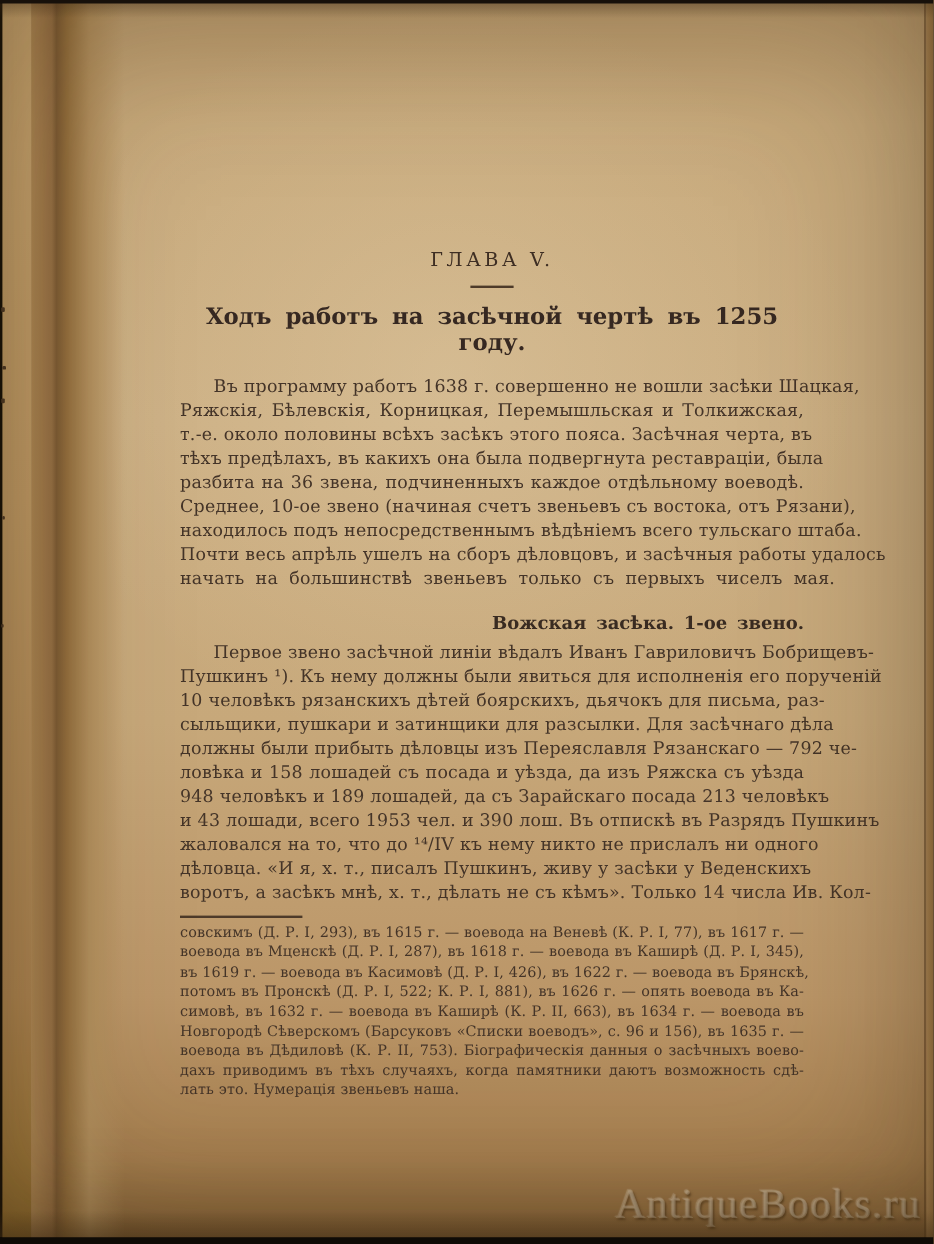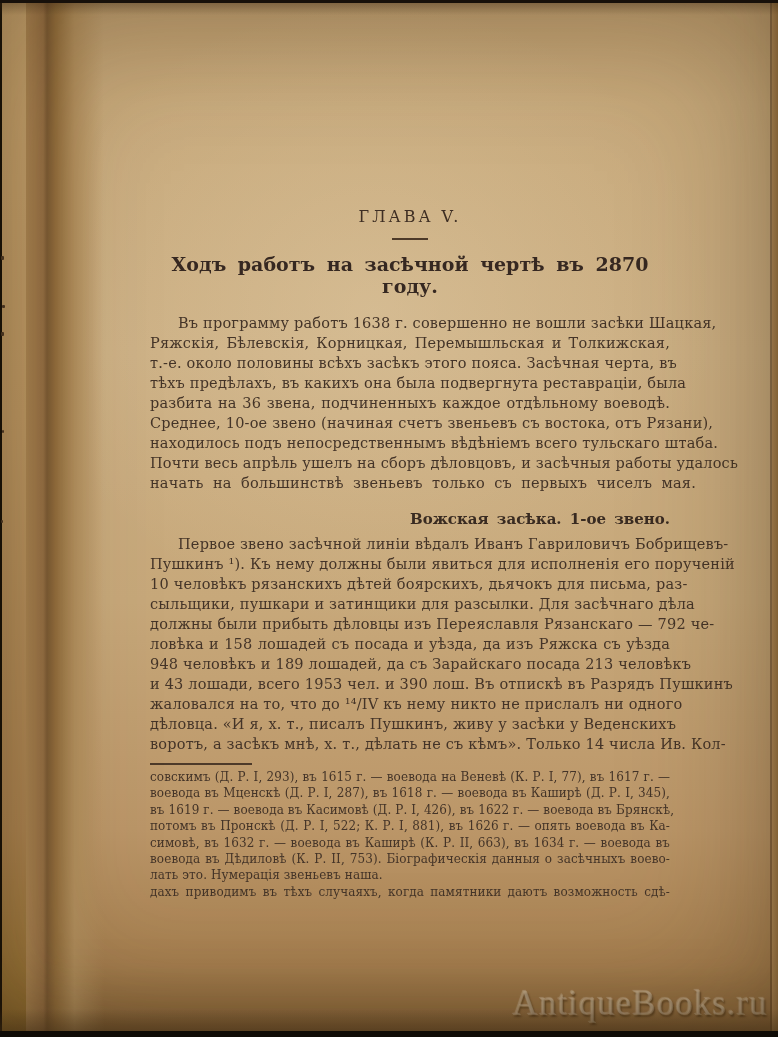--- a/index.html
+++ b/index.html
@@ -63,21 +63,21 @@
 
   <span class="speck" style="left:1px; top:256px; width:3px; height:4px;"></span>
   <span class="speck" style="left:2px; top:305px; width:3px; height:3px;"></span>
   <span class="speck" style="left:1px; top:332px; width:3px; height:4px;"></span>
   <span class="speck" style="left:2px; top:430px; width:2px; height:3px;"></span>
   <span class="speck" style="left:1px; top:520px; width:2px; height:3px;"></span>
 
   <div class="content">
     <div class="chapter-heading">ГЛАВА V.</div>
     <div class="chapter-rule"></div>
-    <div class="page-title">Ходъ работъ на засѣчной чертѣ въ 2870 году.</div>
+    <div class="page-title">Ходъ работъ на засѣчной чертѣ въ 1255 году.</div>
 
     <div class="para para-1">
         <div class="tline indent">Въ программу работъ 1638 г. совершенно не вошли засѣки Шацкая,</div>
         <div class="tline">Ряжскія, Бѣлевскія, Корницкая, Перемышльская и Толкижская,</div>
         <div class="tline">т.-е. около половины всѣхъ засѣкъ этого пояса. Засѣчная черта, въ</div>
         <div class="tline">тѣхъ предѣлахъ, въ какихъ она была подвергнута реставраціи, была</div>
         <div class="tline">разбита на 36 звена, подчиненныхъ каждое отдѣльному воеводѣ.</div>
         <div class="tline">Среднее, 10-ое звено (начиная счетъ звеньевъ съ востока, отъ Рязани),</div>
         <div class="tline">находилось подъ непосредственнымъ вѣдѣніемъ всего тульскаго штаба.</div>
         <div class="tline">Почти весь апрѣль ушелъ на сборъ дѣловцовъ, и засѣчныя работы удалось</div>
@@ -100,23 +100,24 @@
         <div class="tline">воротъ, а засѣкъ мнѣ, х. т., дѣлать не съ кѣмъ». Только 14 числа Ив. Кол-</div>
       </div>
 
     <div class="footnote-rule"></div>
     <div class="footnote">
         <div class="tline">совскимъ (Д. Р. I, 293), въ 1615 г. — воевода на Веневѣ (К. Р. I, 77), въ 1617 г. —</div>
         <div class="tline">воевода въ Мценскѣ (Д. Р. I, 287), въ 1618 г. — воевода въ Каширѣ (Д. Р. I, 345),</div>
         <div class="tline">въ 1619 г. — воевода въ Касимовѣ (Д. Р. I, 426), въ 1622 г. — воевода въ Брянскѣ,</div>
         <div class="tline">потомъ въ Пронскѣ (Д. Р. I, 522; К. Р. I, 881), въ 1626 г. — опять воевода въ Ка-</div>
         <div class="tline">симовѣ, въ 1632 г. — воевода въ Каширѣ (К. Р. II, 663), въ 1634 г. — воевода въ</div>
+        <div class="tline">Новгородѣ Сѣверскомъ (Барсуковъ «Списки воеводъ», с. 96 и 156), въ 1635 г. —</div>
         <div class="tline">воевода въ Дѣдиловѣ (К. Р. II, 753). Біографическія данныя о засѣчныхъ воево-</div>
+        <div class="tline">дахъ приводимъ въ тѣхъ случаяхъ, когда памятники даютъ возможность сдѣ-</div>
         <div class="tline no-just">лать это. Нумерація звеньевъ наша.</div>
-        <div class="tline">дахъ приводимъ въ тѣхъ случаяхъ, когда памятники даютъ возможность сдѣ-</div>
       </div>
   </div>
 
   <div class="watermark">AntiqueBooks.ru</div>
 
   <div class="right-edge-line"></div>
   <div class="right-edge"></div>
   <div class="vignette"></div>
   <div class="top-strip"></div>
   <div class="top-shade"></div>

